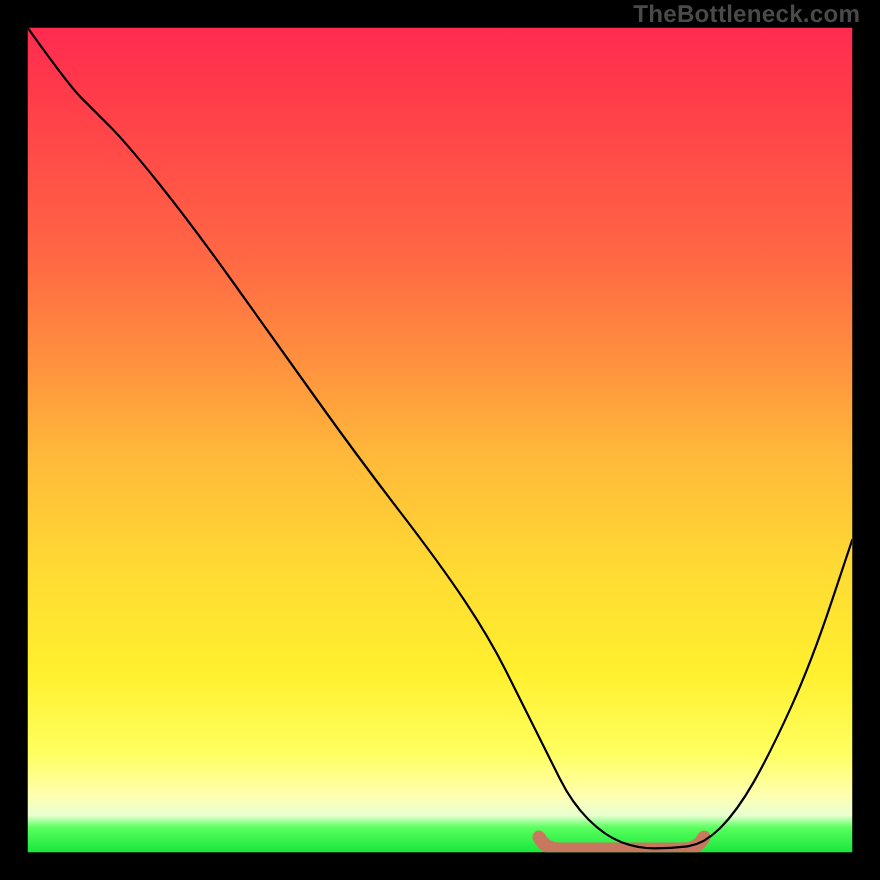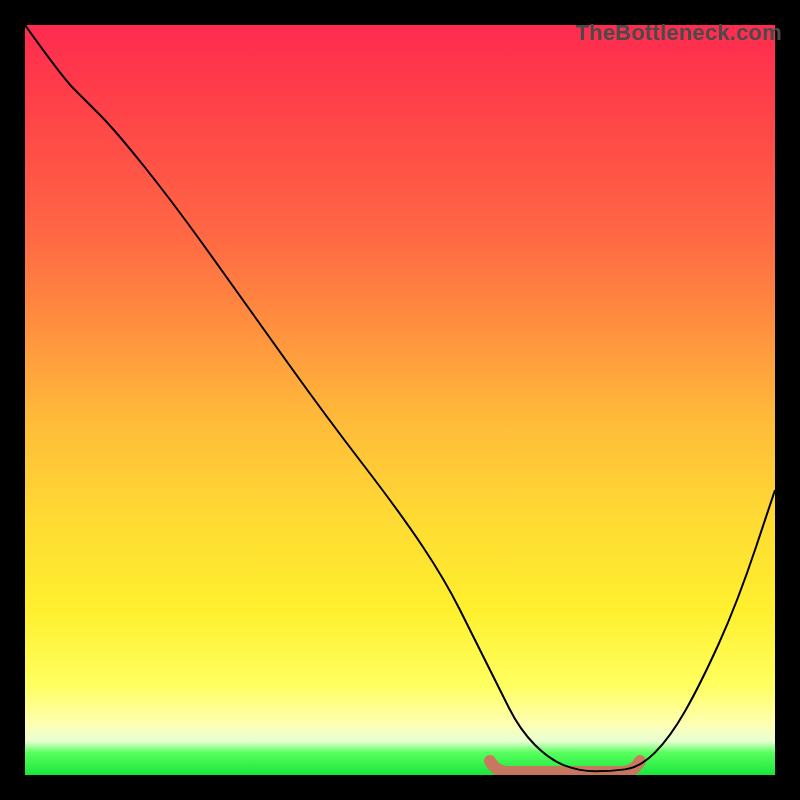--- a/index.html
+++ b/index.html
@@ -12,21 +12,21 @@
     font-family: Arial, Helvetica, sans-serif;
   }
   .frame {
     position: relative;
     width: 800px;
     height: 800px;
     background: #000;
   }
   .watermark {
     position: absolute;
-    top: 20px;
+    top: 0;
     right: 18px;
     color: #4a4a4a;
     font-size: 22px;
     font-weight: 600;
     letter-spacing: 0.2px;
     z-index: 10;
   }
   .plot-area {
     position: absolute;
     left: 25px;

